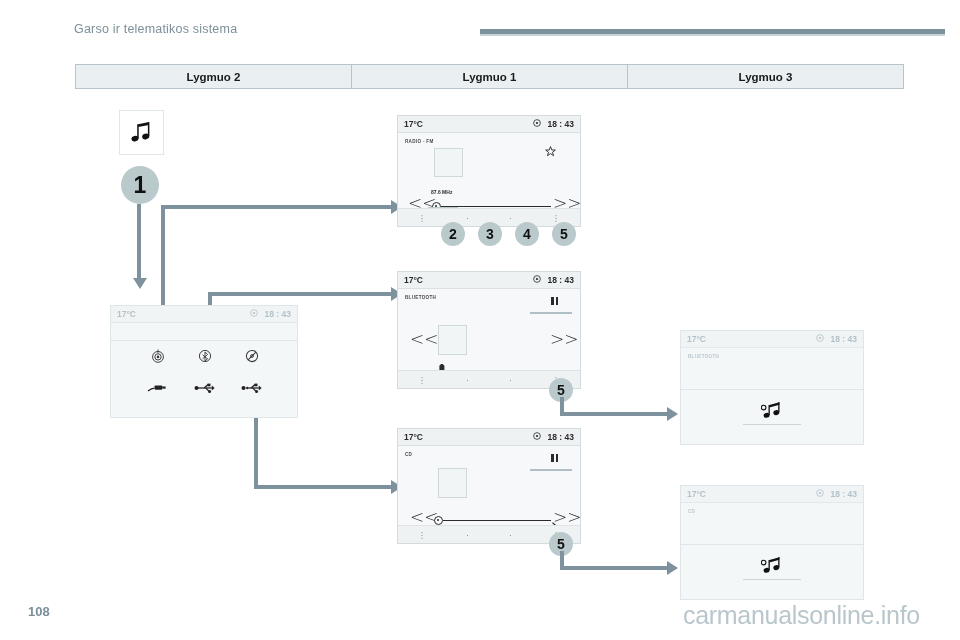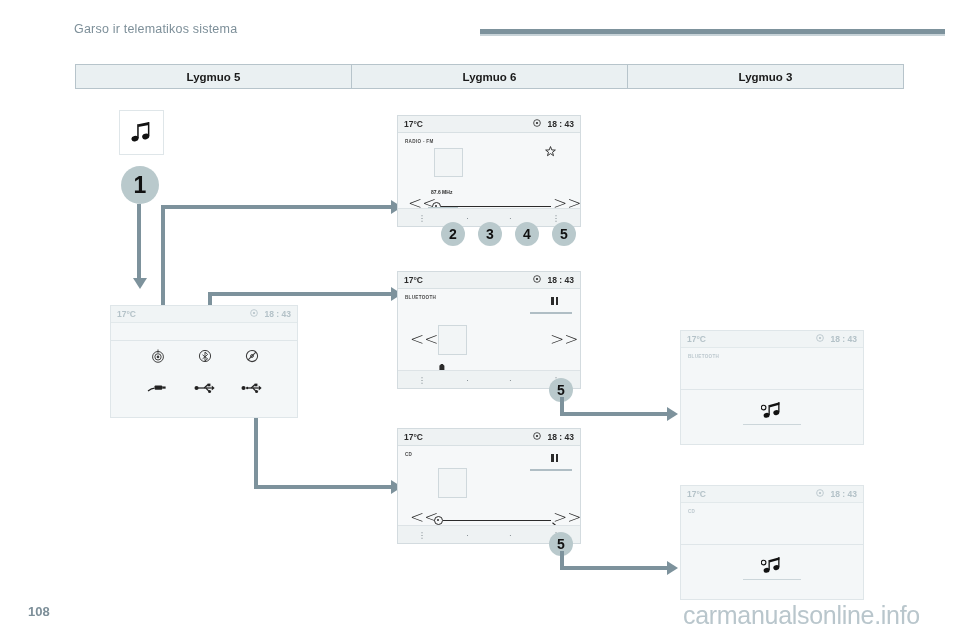--- a/index.html
+++ b/index.html
@@ -136,22 +136,22 @@
   }
 </style>
 </head>
 <body>
 
 <div class="abs" id="doc-title">Garso ir telematikos sistema</div>
 <div class="abs" id="header-rule"></div>
 <div class="abs" id="header-rule-shadow"></div>
 
 <div class="abs" id="level-table">
-  <div class="cell">Lygmuo 5</div>
-  <div class="cell">Lygmuo 6</div>
+  <div class="cell">Lygmuo 2</div>
+  <div class="cell">Lygmuo 1</div>
   <div class="cell">Lygmuo 3</div>
 </div>
 
 <div class="abs" id="note-tile">
   <span>
     <svg width="22" height="24" viewBox="0 0 22 24">
       <path d="M7.2 3.2 L18 1.1 L18 4.0 L7.2 6.1 Z" fill="#111"></path>
       <rect x="6.2" y="3.2" width="1.5" height="14" fill="#111"></rect>
       <rect x="16.9" y="1.1" width="1.5" height="14" fill="#111"></rect>
       <ellipse cx="4.0" cy="17.6" rx="3.6" ry="2.8" fill="#111" transform="rotate(-16 4 17.6)"></ellipse>

